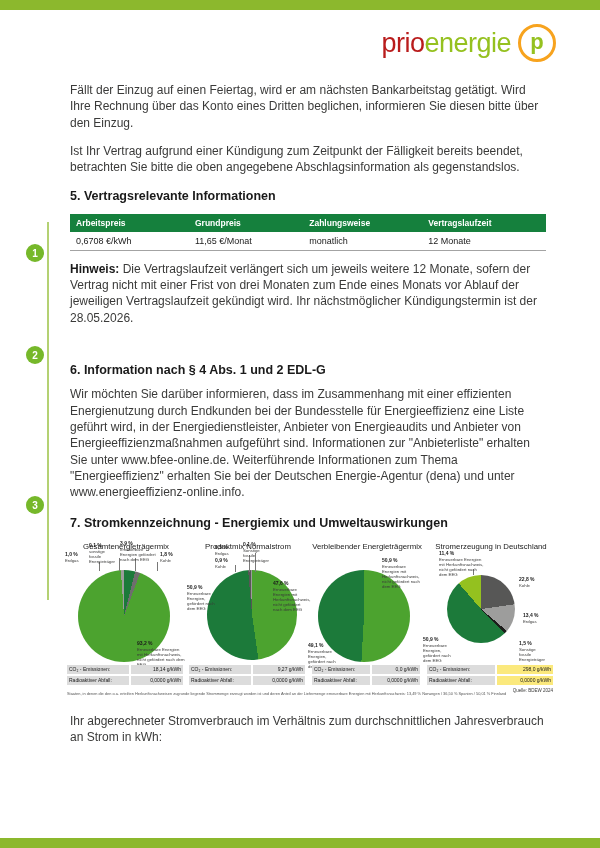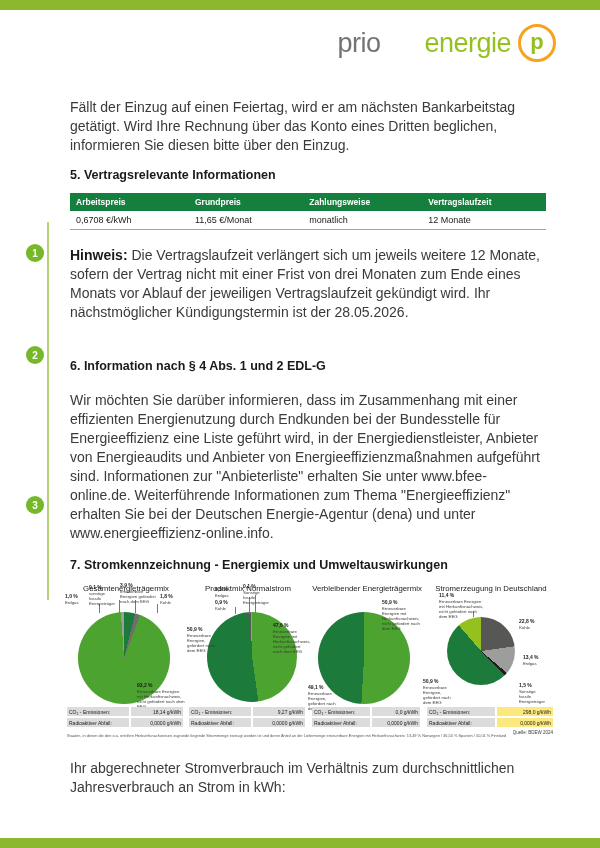--- a/index.html
+++ b/index.html
@@ -6,36 +6,36 @@
   body{
     width:600px;height:848px;position:relative;overflow:hidden;
     background:#ffffff;font-family:"Liberation Sans",sans-serif;color:#3a3a39;
   }
   .bar{position:absolute;left:0;width:600px;height:10px;background:#8cb82d;}
   .bar.top{top:0;} .bar.bottom{top:838px;}
 
   
   .logo{position:absolute;top:24px;right:44px;display:flex;align-items:center;gap:7px;}
   .logo-text{font-size:27px;font-weight:500;letter-spacing:-0.5px;}
-  .logo-text .p1{color:#737373;}
-  .logo-text .p2{color:#95c11f;padding-left:44px;}
+  .logo-text .p1{color:#b91c1c;}
+  .logo-text .p2{color:#95c11f;}
   .logo-icon{width:32px;height:32px;border-radius:50%;border:3px solid #f7a31e;
     background:#fff;display:flex;align-items:center;justify-content:center;}
   .logo-icon span{color:#95c11f;font-size:22px;font-weight:700;line-height:1;margin-top:-3px;}
 
   
   .marker{position:absolute;left:26px;width:18px;height:18px;border-radius:50%;
     background:#76b82a;color:#fff;font-size:10px;font-weight:700;
     display:flex;align-items:center;justify-content:center;}
   .m1{top:244px;} .m2{top:346px;} .m3{top:496px;}
   .vline{position:absolute;left:47px;top:222px;width:2px;height:378px;background:#b4d173;}
 
   
   .content{position:absolute;left:70px;top:82px;width:476px;}
-  .content p{margin:16px 0 12px 0;font-size:14px;line-height:1.36;}
+  .content p{margin:0 0 12px 0;font-size:12px;line-height:1.36;}
   p.mb14{margin-bottom:14px;}
   h2{margin:0 0 10px 0;font-size:12.5px;line-height:1.3;color:#1a1a1a;font-weight:700;}
   h2.tight{margin-bottom:8px;margin-top:36px;}
   .note{margin-bottom:8px !important;}
   .note b{color:#1a1a1a;}
 
   
   table.ct{width:100%;border-collapse:collapse;margin:0 0 10px 0;}
   table.ct th{background:#15803d;color:#fff;font-size:8.5px;font-weight:700;
     text-align:left;padding:4px 6px;}
@@ -74,20 +74,21 @@
     </div>
 </div>
 
 <div class="vline"></div>
 <div class="marker m1">1</div>
 <div class="marker m2">2</div>
 <div class="marker m3">3</div>
 
 <div class="content">
   <p>Fällt der Einzug auf einen Feiertag, wird er am nächsten Bankarbeitstag getätigt. Wird Ihre Rechnung über das Konto eines Dritten beglichen, informieren Sie diesen bitte über den Einzug.</p>
+  <p>Ist Ihr Vertrag aufgrund einer Kündigung zum Zeitpunkt der Fälligkeit bereits beendet, betrachten Sie bitte die oben angegebene Abschlagsinformation als gegenstandslos.</p>
 
   <h2>5. Vertragsrelevante Informationen</h2>
   <table class="ct">
     <thead>
       <tr>
         <th style="width:25%">Arbeitspreis</th>
         <th style="width:24%">Grundpreis</th>
         <th style="width:25%">Zahlungsweise</th>
         <th style="width:26%">Vertragslaufzeit</th>
       </tr>

